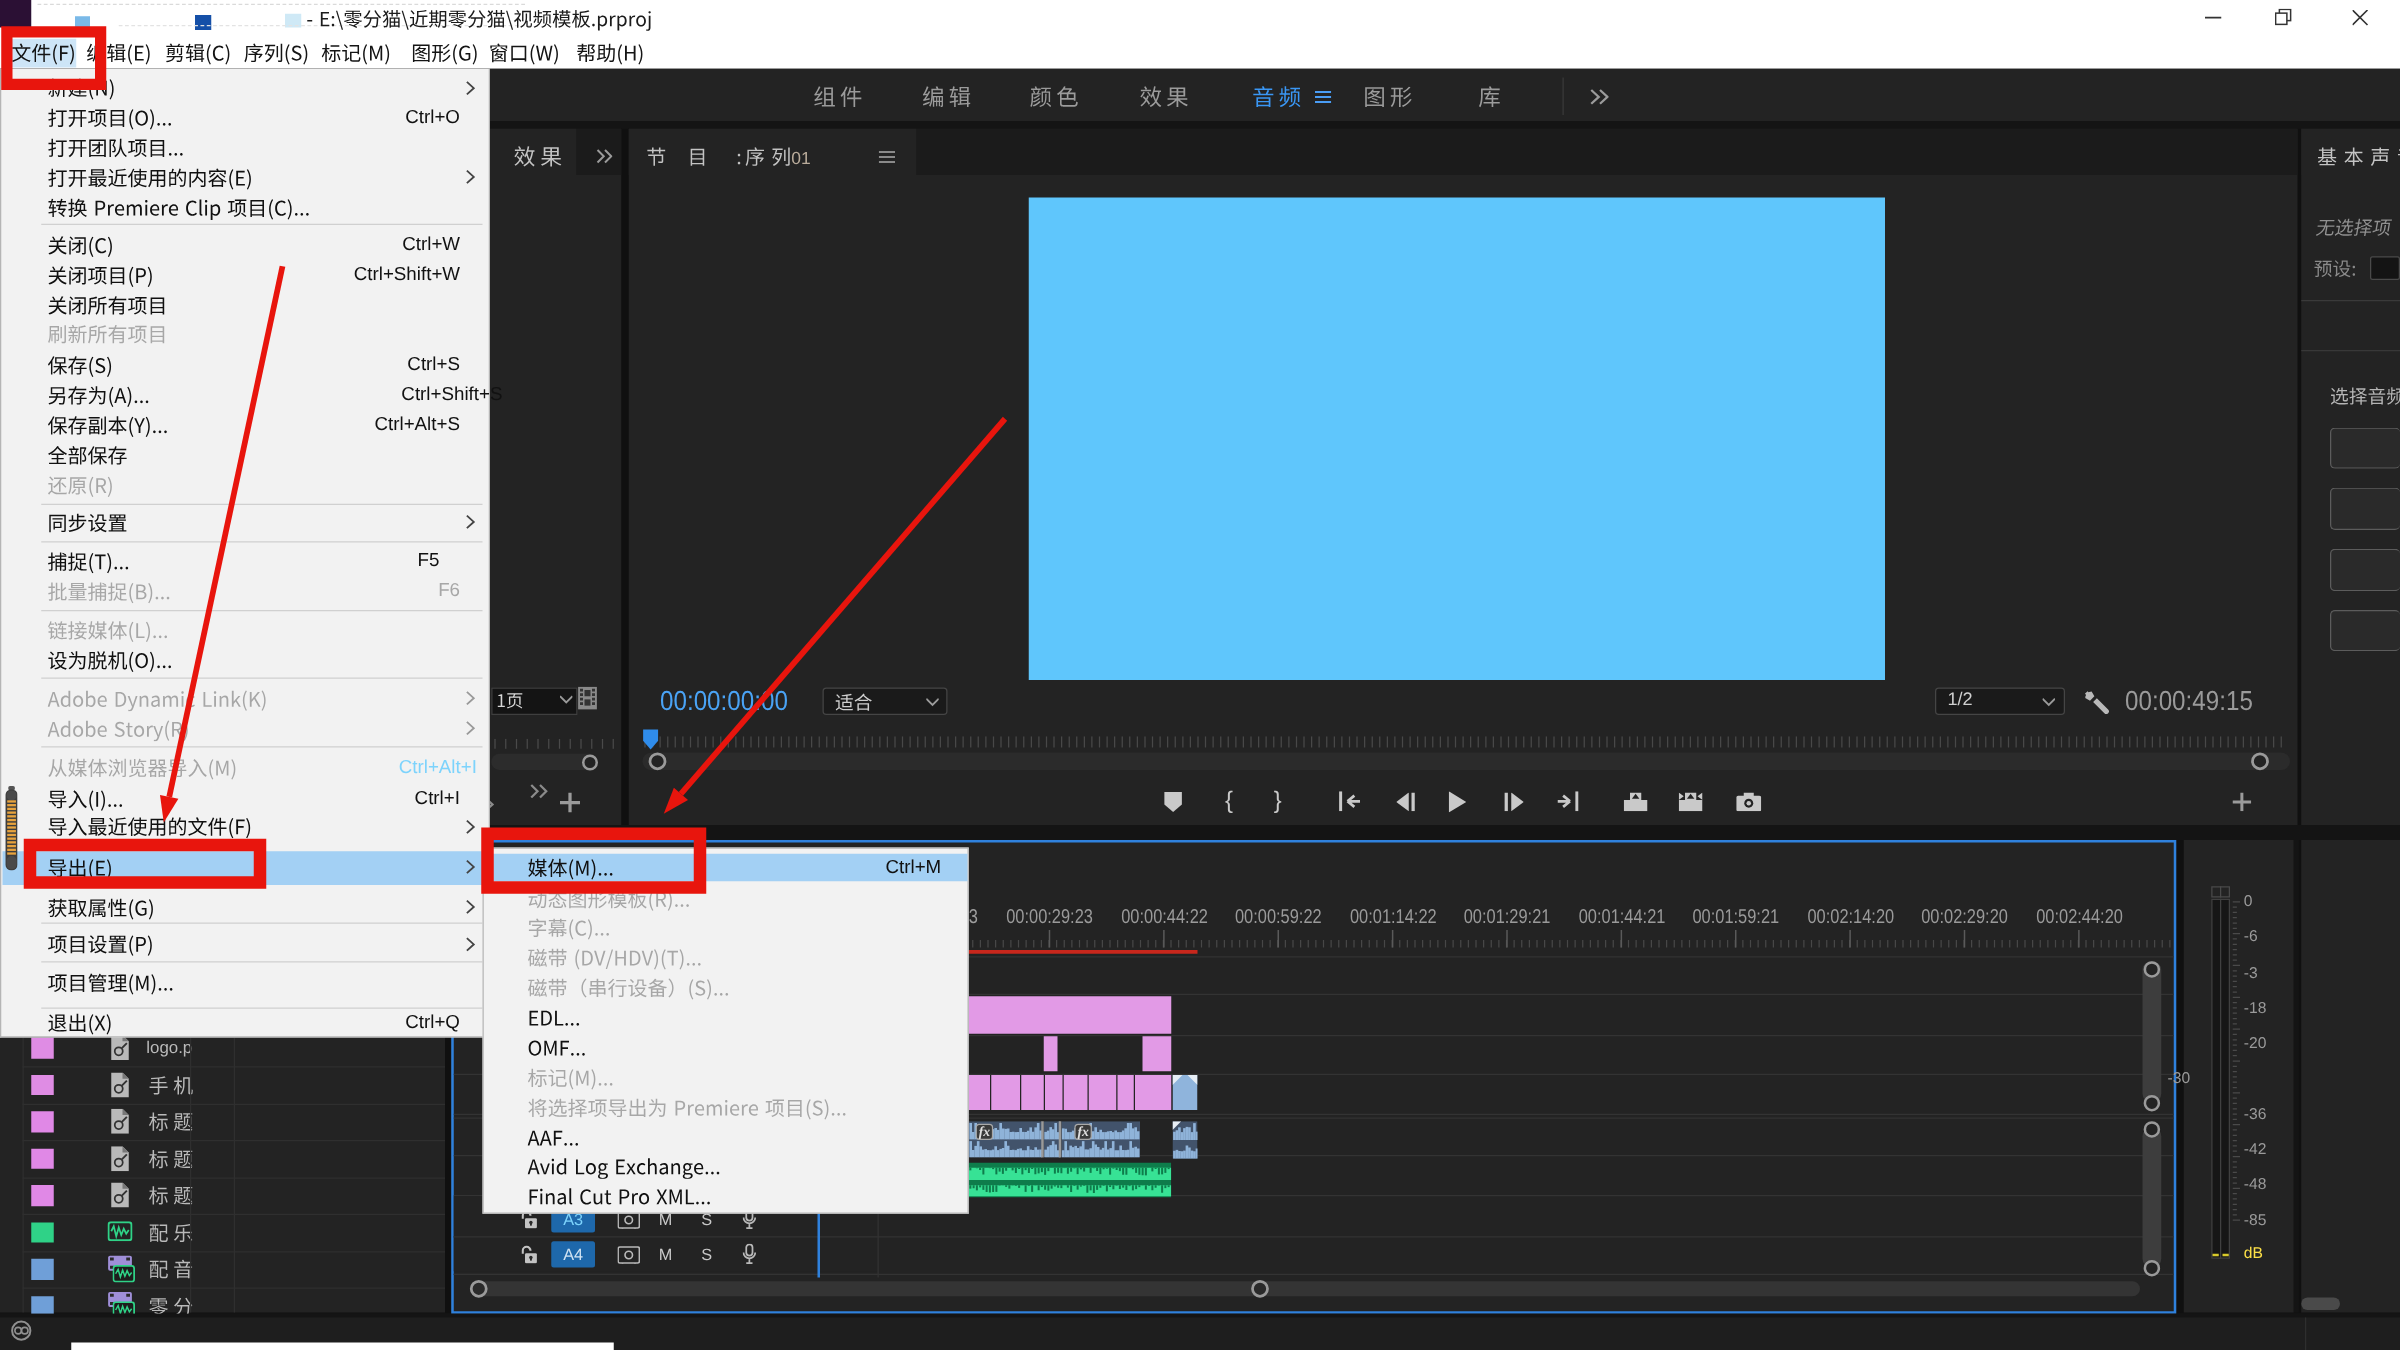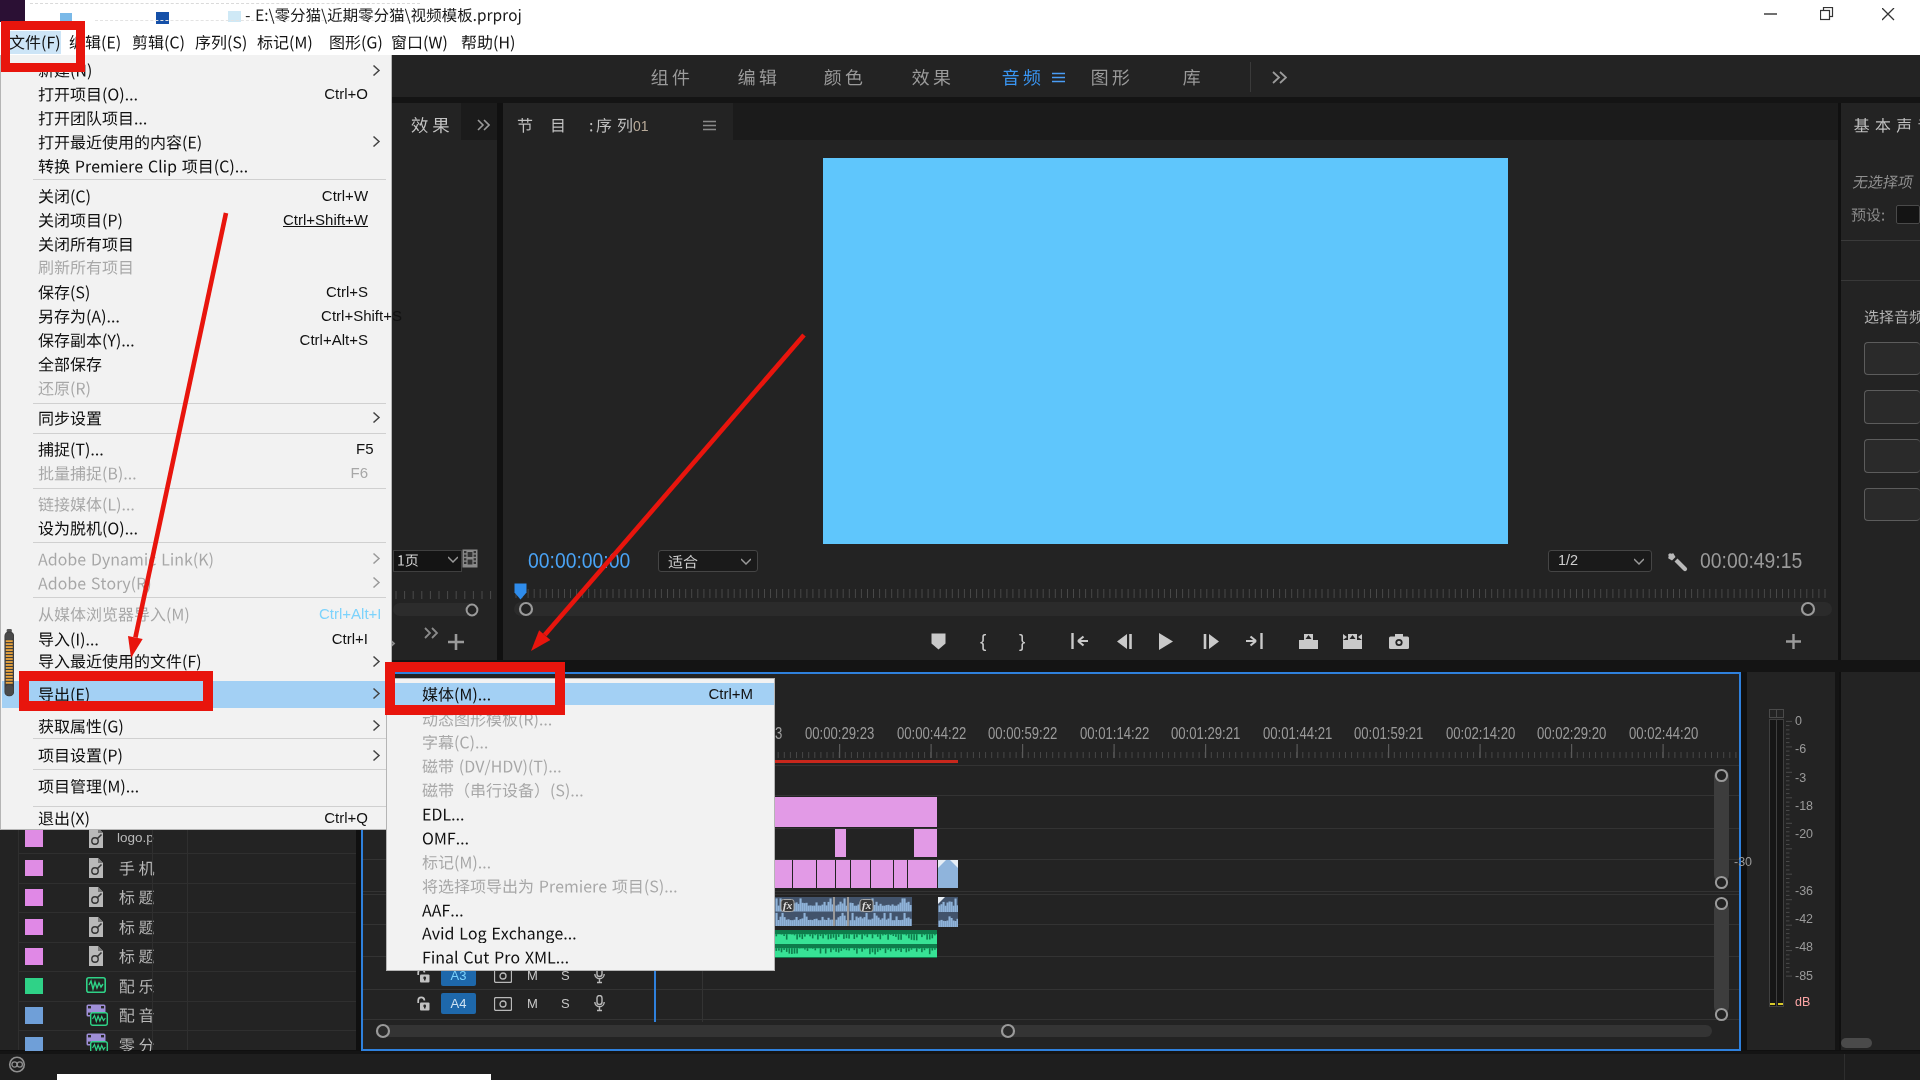--- a/index.html
+++ b/index.html
@@ -916,21 +916,21 @@
     <div style="position:absolute;top:713.9px;font:12.5px Liberation Sans,sans-serif;color:#9a9a9a;line-height:15.0px;white-space:pre;left:1795.0px;">0</div>
     <div style="position:absolute;top:742.2px;font:12.5px Liberation Sans,sans-serif;color:#9a9a9a;line-height:15.0px;white-space:pre;left:1795.0px;">-6</div>
     <div style="position:absolute;top:770.5px;font:12.5px Liberation Sans,sans-serif;color:#9a9a9a;line-height:15.0px;white-space:pre;left:1795.0px;">-3</div>
     <div style="position:absolute;top:798.8px;font:12.5px Liberation Sans,sans-serif;color:#9a9a9a;line-height:15.0px;white-space:pre;left:1795.0px;">-18</div>
     <div style="position:absolute;top:827.1px;font:12.5px Liberation Sans,sans-serif;color:#9a9a9a;line-height:15.0px;white-space:pre;left:1795.0px;">-20</div>
     <div style="position:absolute;top:855.4px;font:12.5px Liberation Sans,sans-serif;color:#9a9a9a;line-height:15.0px;white-space:pre;left:1734px;">-30</div>
     <div style="position:absolute;top:883.7px;font:12.5px Liberation Sans,sans-serif;color:#9a9a9a;line-height:15.0px;white-space:pre;left:1795.0px;">-36</div>
     <div style="position:absolute;top:912.0px;font:12.5px Liberation Sans,sans-serif;color:#9a9a9a;line-height:15.0px;white-space:pre;left:1795.0px;">-42</div>
     <div style="position:absolute;top:940.3px;font:12.5px Liberation Sans,sans-serif;color:#9a9a9a;line-height:15.0px;white-space:pre;left:1795.0px;">-48</div>
     <div style="position:absolute;top:968.6px;font:12.5px Liberation Sans,sans-serif;color:#9a9a9a;line-height:15.0px;white-space:pre;left:1795.0px;">-85</div>
-    <div style="position:absolute;top:994.5px;font:12.5px Liberation Sans,sans-serif;color:#fca5a5;line-height:15.0px;white-space:pre;left:1795.0px;text-align:right;">dB</div>
+    <div style="position:absolute;top:994.5px;font:12.5px Liberation Sans,sans-serif;color:#fde047;line-height:15.0px;white-space:pre;left:1795.0px;text-align:right;">dB</div>
     <div style="position:absolute;left:1835px;top:672px;width:4px;height:378px;background:#141414;"></div>
     <div style="position:absolute;left:1841px;top:1037.8px;width:31px;height:10.3px;background:#4a4a4a;border-radius:5px;"></div>
     <div style="position:absolute;left:0px;top:1051px;width:1920px;height:29px;background:#1e1e1e;"></div>
     <div style="position:absolute;left:0px;top:1051px;width:1920px;height:3px;background:#141414;"></div>
     <svg style="position:absolute;left:8px;top:1056px" width="18" height="17" viewBox="0 0 18 17">
       <circle cx="9" cy="8.5" r="7.3" fill="none" stroke="#909090" stroke-width="1.6"></circle>
       <circle cx="6.5" cy="8.5" r="2.6" fill="none" stroke="#909090" stroke-width="1.3"></circle>
       <circle cx="11.8" cy="8.5" r="2.6" fill="none" stroke="#909090" stroke-width="1.3"></circle>
     </svg>
     <div style="position:absolute;left:1844px;top:1054px;width:1px;height:26px;background:#2e2e2e;"></div>
@@ -1037,21 +1037,21 @@
       <g transform="translate(0,900) scale(1,-1)">
         <use href="#g91" x="0"></use>
         <use href="#g92" x="1000"></use>
         <use href="#g66" x="2000"></use>
         <use href="#g57" x="3000"></use>
         <use href="#g20" x="4000"></use>
         <use href="#g86" x="4338"></use>
         <use href="#g22" x="4971"></use>
       </g>
     </svg>
-    <div style="position:absolute;top:210.8px;font:15px Liberation Sans,sans-serif;color:#111111;line-height:18.0px;white-space:pre;left:283.0px;text-decoration:underline;">Ctrl+Shift+W</div>
+    <div style="position:absolute;top:210.8px;font:15px Liberation Sans,sans-serif;color:#111111;line-height:18.0px;white-space:pre;left:283.0px;">Ctrl+Shift+W</div>
     <svg style="position:absolute;left:37.5px;top:235.9px;" width="96.00" height="18.40" viewBox="0 0 6000 1150" fill="#111111">
       <g transform="translate(0,900) scale(1,-1)">
         <use href="#g91" x="0"></use>
         <use href="#g92" x="1000"></use>
         <use href="#g93" x="2000"></use>
         <use href="#g94" x="3000"></use>
         <use href="#g66" x="4000"></use>
         <use href="#g57" x="5000"></use>
       </g>
     </svg>
@@ -1139,21 +1139,21 @@
         <use href="#g111" x="0"></use>
         <use href="#g112" x="1000"></use>
         <use href="#g20" x="2000"></use>
         <use href="#g113" x="2338"></use>
         <use href="#g22" x="2937"></use>
         <use href="#g13" x="3275"></use>
         <use href="#g13" x="3553"></use>
         <use href="#g13" x="3831"></use>
       </g>
     </svg>
-    <div style="position:absolute;top:440.0px;font:15px Liberation Sans,sans-serif;color:#111111;line-height:18.0px;white-space:pre;left:356px;">F5</div>
+    <div style="position:absolute;top:440.0px;font:15px Liberation Sans,sans-serif;color:#111111;line-height:18.0px;white-space:pre;left:334px;">F5</div>
     <svg style="position:absolute;left:37.5px;top:465.0px;" width="98.67" height="18.40" viewBox="0 0 6167 1150" fill="#a7a7a7">
       <g transform="translate(0,900) scale(1,-1)">
         <use href="#g114" x="0"></use>
         <use href="#g115" x="1000"></use>
         <use href="#g111" x="2000"></use>
         <use href="#g112" x="3000"></use>
         <use href="#g20" x="4000"></use>
         <use href="#g116" x="4338"></use>
         <use href="#g22" x="4995"></use>
         <use href="#g13" x="5333"></use>

